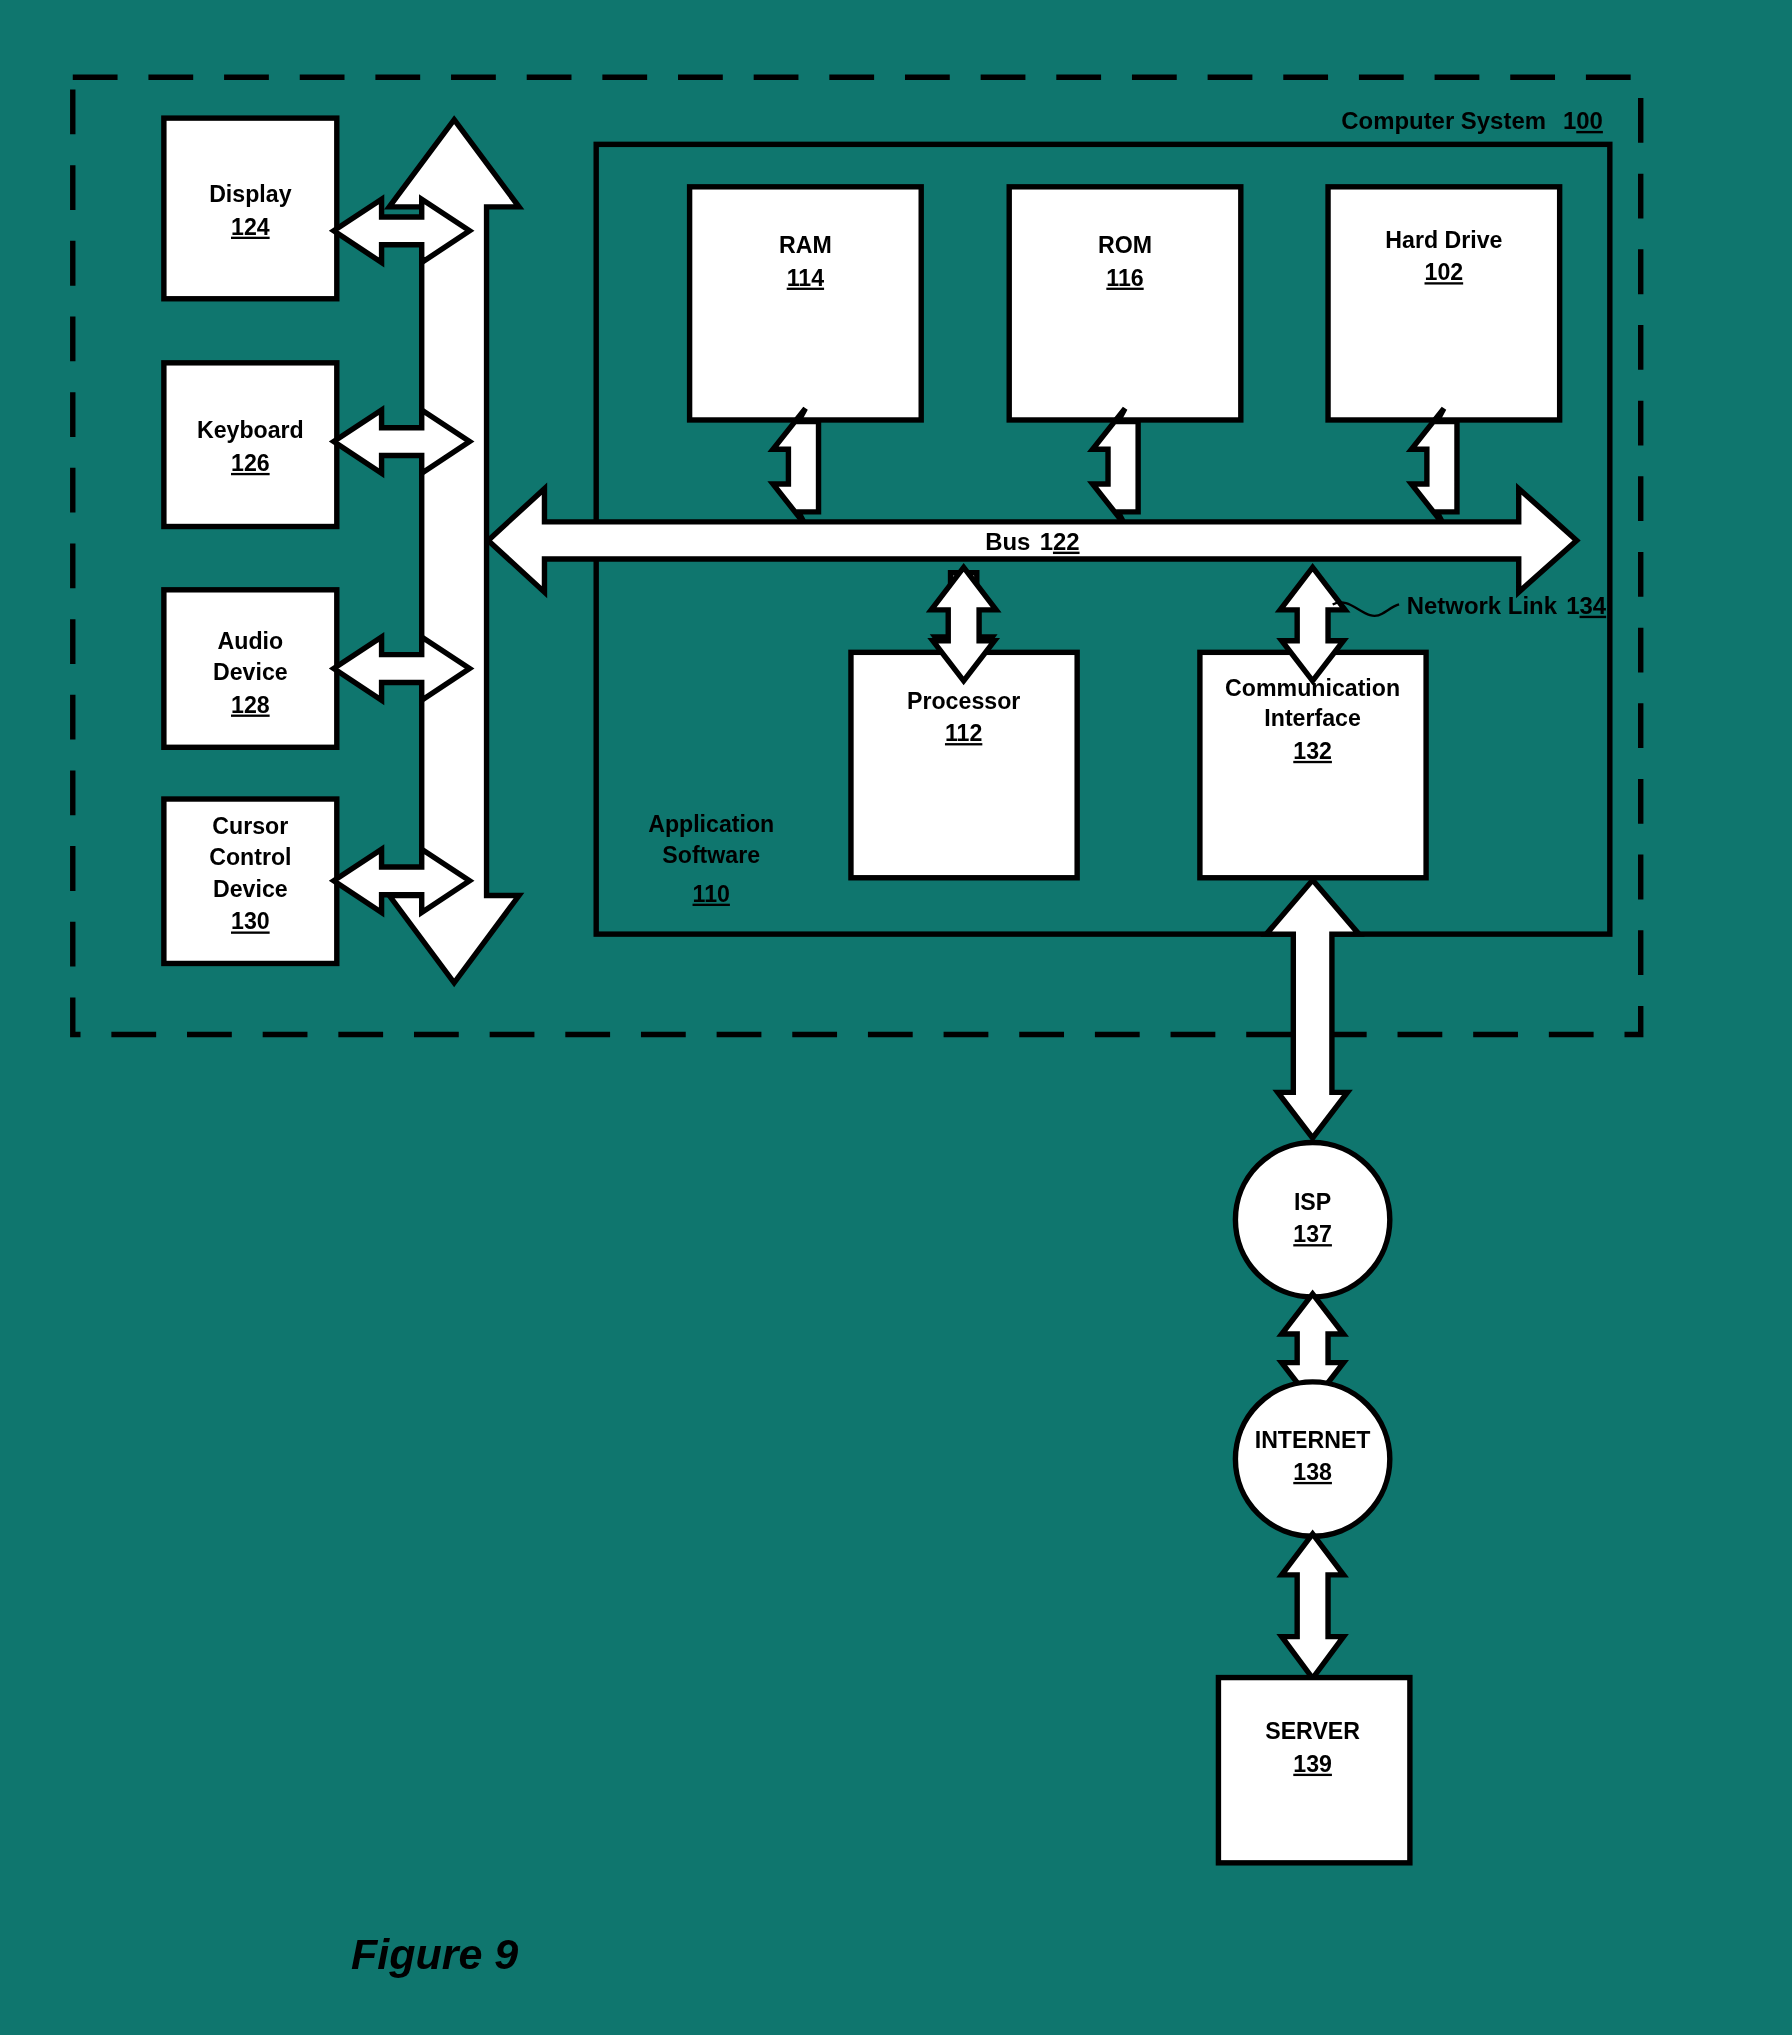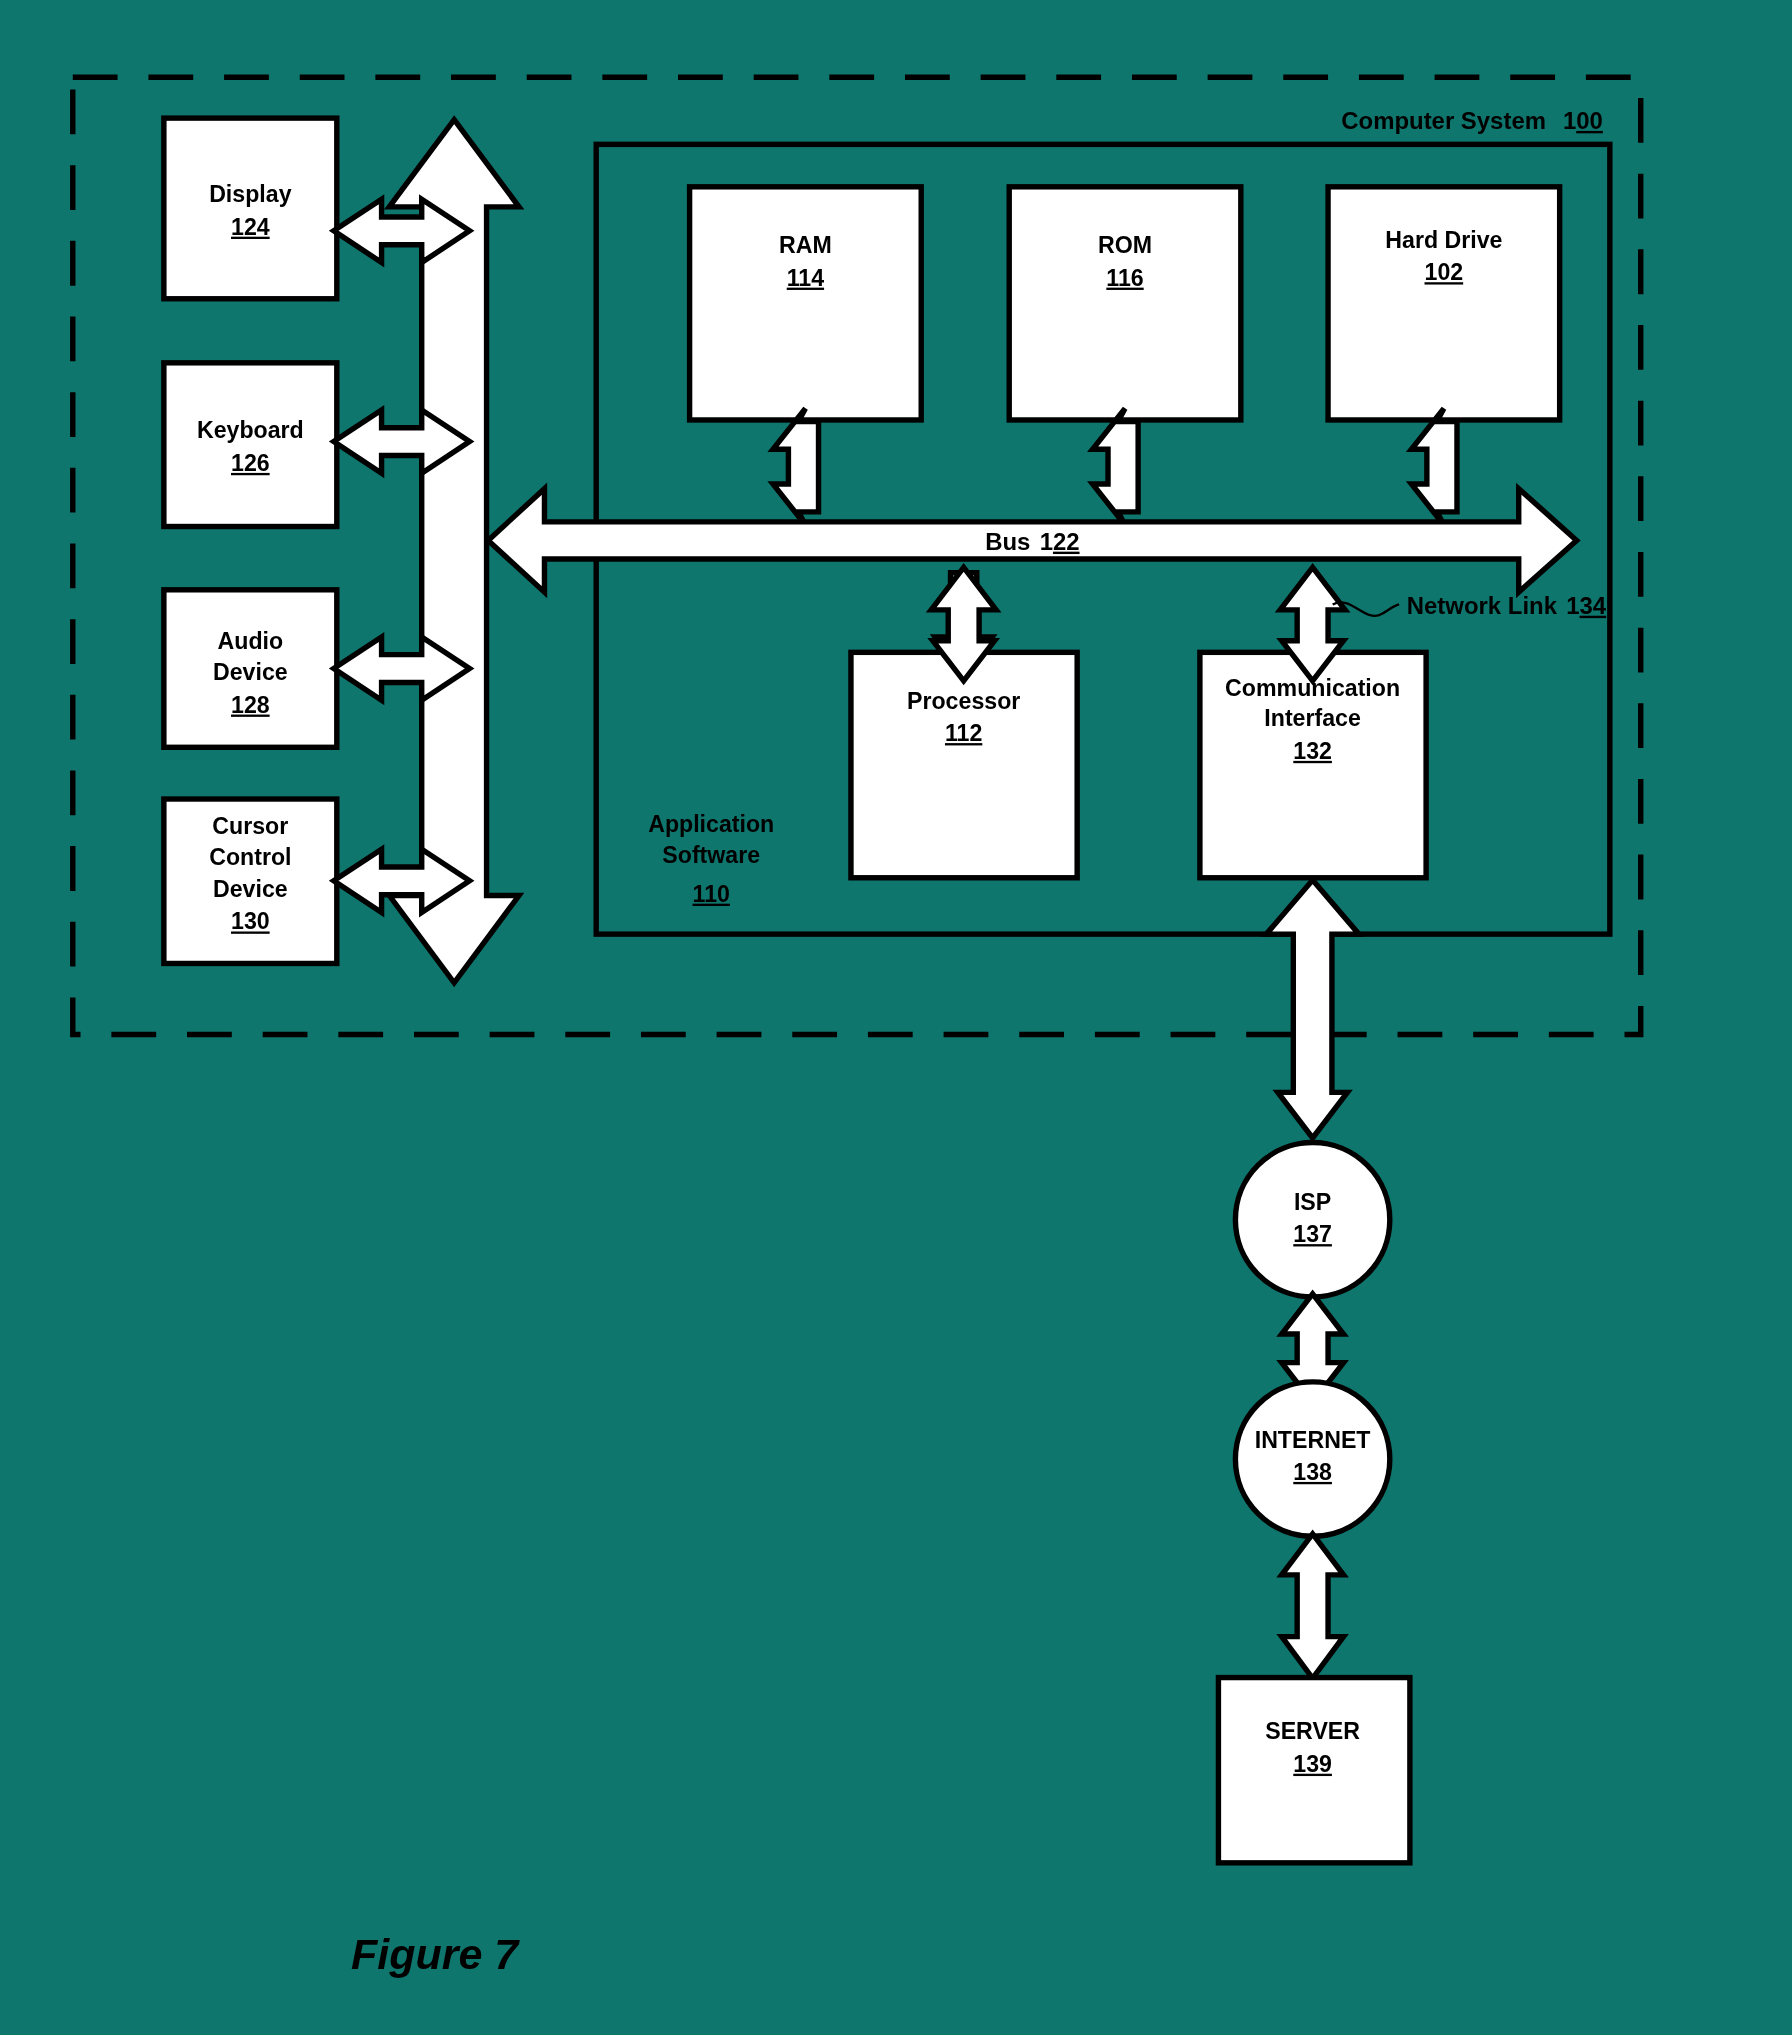--- a/index.html
+++ b/index.html
@@ -208,16 +208,16 @@
     <text class="lbl-num" x="1700" y="1917">138</text>
 
     <path class="arrowshape" d="M 1700 1987 L 1740 2040 L 1720 2040 L 1720 2120 L 1740 2120 L 1700 2174 L 1660 2120 L 1680 2120 L 1680 2040 L 1660 2040 Z"></path>
 
     <rect class="boxline" x="1578" y="2173" width="248" height="240"></rect>
     <text class="lbl" x="1700" y="2245">SERVER</text>
     <text class="lbl-num" x="1700" y="2295">139</text>
 
   </svg>
 
-  <div class="figcap">Figure 7</div>
+  <div class="figcap">Figure 9</div>
 
 </div>
 
 
 </body></html>

